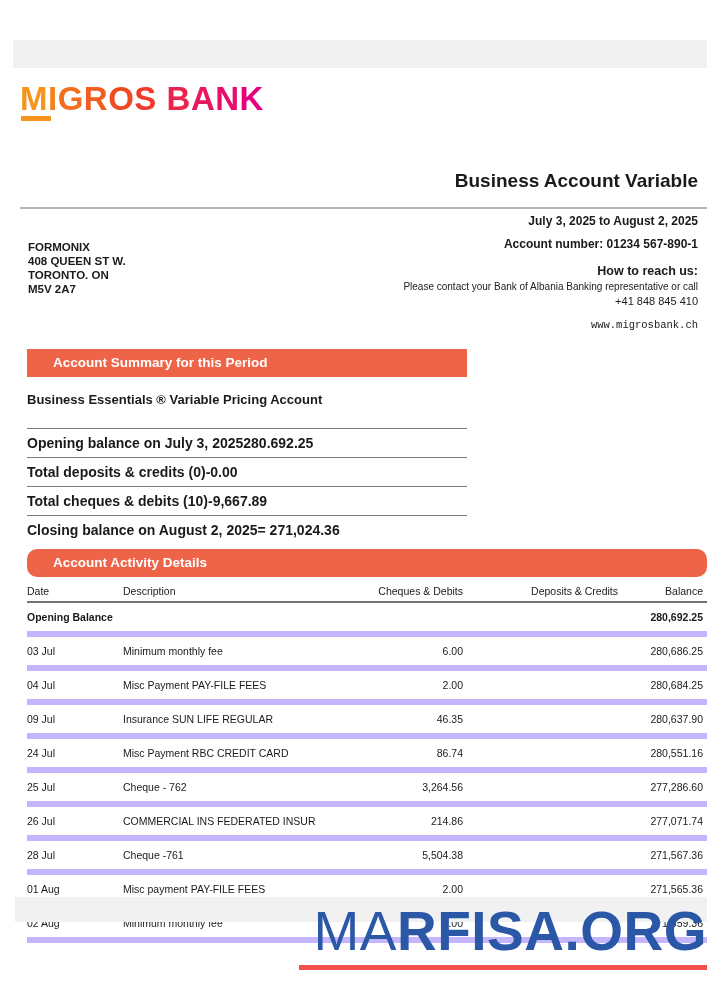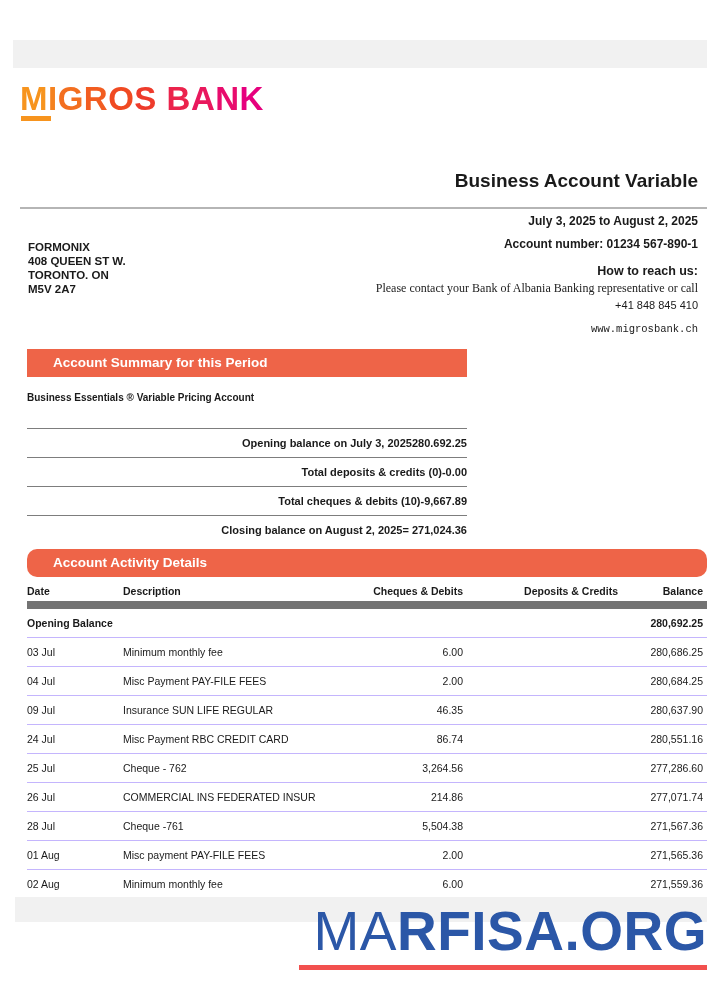--- a/index.html
+++ b/index.html
@@ -21,42 +21,42 @@
   .doc-title{position:absolute;right:22px;top:170px;font-size:19px;font-weight:bold;}
   .title-divider{position:absolute;left:20px;top:207px;width:687px;height:2px;background:#b5b5b5;}
 
   .period{position:absolute;right:22px;top:214px;font-size:12px;font-weight:bold;}
   .acct-num{position:absolute;right:22px;top:237px;font-size:12px;font-weight:bold;}
 
   .address{position:absolute;left:28px;top:240px;font-size:11.5px;font-weight:bold;line-height:14px;}
 
   .contact{position:absolute;right:22px;top:264px;text-align:right;}
   .contact .h{font-size:12.5px;font-weight:bold;}
-  .contact .s{font-size:12px;margin-top:3px;color:#222;font-family:Liberation Serif, serif;}
+  .contact .s{font-size:10px;margin-top:3px;color:#222;}
   .contact .p{font-size:11px;font-weight:normal;margin-top:3px;}
   .contact .w{font-size:10.5px;margin-top:12px;font-family:Liberation Mono, monospace;}
 
   .banner{position:absolute;height:28px;background:var(--accent);color:#fff;
           font-size:13.5px;font-weight:bold;line-height:28px;padding-left:26px;box-sizing:border-box;}
   .banner.summary{left:27px;top:349px;width:440px;}
   .banner.activity{left:27px;top:549px;width:680px;border-radius:10px;}
 
-  .product{position:absolute;left:27px;top:392px;font-size:10px;font-weight:bold;}
+  .product{position:absolute;left:27px;top:392px;font-size:13px;font-weight:bold;}
 
   .summary-table{position:absolute;left:27px;top:428px;width:440px;}
-  .srow{display:flex;justify-content:flex-end;align-items:center;height:28px;
-        border-bottom:1px solid #7d7d7d;font-size:11px;font-weight:bold;}
+  .srow{display:flex;justify-content:flex-start;align-items:center;height:28px;
+        border-bottom:1px solid #7d7d7d;font-size:14px;font-weight:bold;}
   .srow:first-child{border-top:1px solid #7d7d7d;}
   .srow:last-child{border-bottom:none;}
 
   .activity-table{position:absolute;left:27px;top:581px;width:680px;font-size:10.5px;}
   .ahead{display:grid;grid-template-columns:96px 240px 100px 155px 89px;
-         height:20px;align-items:center;font-weight:bold;border-bottom:8px solid #737373;}
+         height:20px;align-items:center;font-weight:normal;border-bottom:2px solid #737373;}
   .arow{display:grid;grid-template-columns:96px 240px 100px 155px 89px;
-        height:28px;align-items:center;border-bottom:1px solid #c4b5fd;}
+        height:28px;align-items:center;border-bottom:6px solid #c4b5fd;}
   .arow.opening{font-weight:bold;}
   .num{text-align:right;}
   .c.bal{padding-right:4px;}
 
   .wm-band{position:absolute;left:15px;top:897px;width:692px;height:25px;background:var(--band-gray);}
   .watermark{position:absolute;right:13px;top:901px;font-size:55px;line-height:60px;
              color:var(--wm-blue);letter-spacing:0.5px;white-space:nowrap;}
   .watermark .light{font-weight:400;}
   .watermark .bold{font-weight:bold;}
   .wm-underline{position:absolute;right:13px;top:965px;width:408px;height:5px;background:var(--wm-red);}

